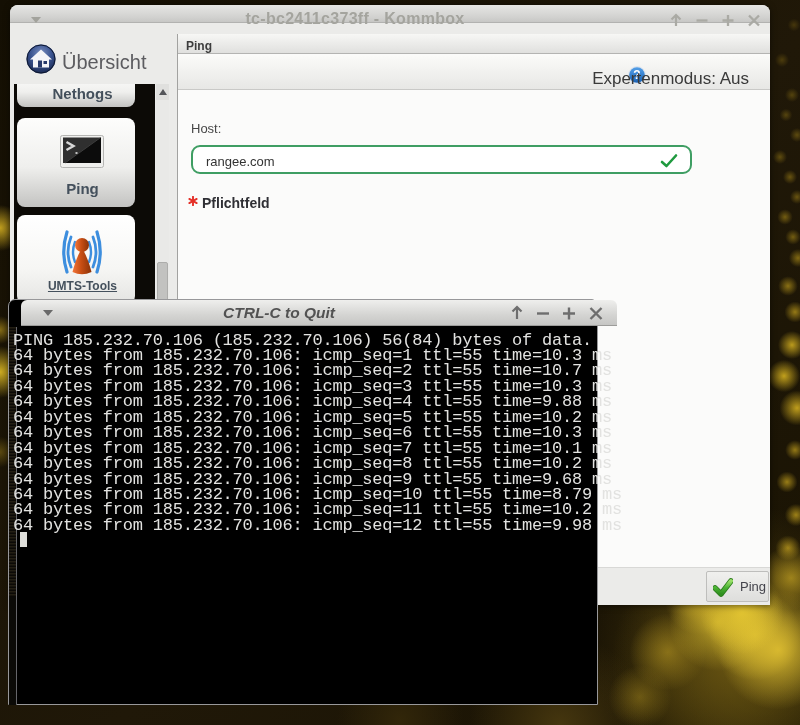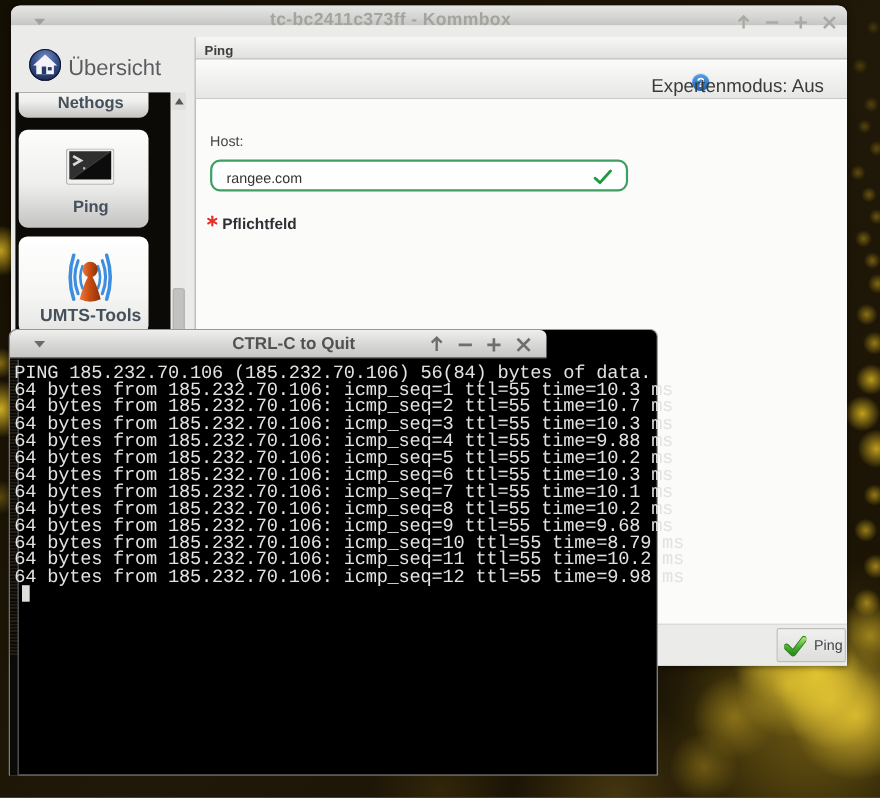--- a/index.html
+++ b/index.html
@@ -59,44 +59,44 @@
 #home { position:absolute; left:16px; top:10px; width:30px; height:30px; }
 #hometext { position:absolute; left:52px; top:17px; font-size:20px; color:#5c5c60; }
 #blacklist { position:absolute; left:4px; top:50px; width:141px; height:521px; background:#0c0a06; overflow:hidden; }
 .lbtn { position:absolute; left:3px; width:118px; background:linear-gradient(#fdfdfc, #efefed 55%, #c3c3c1); border-radius:8px; }
 .lbtn .cap { position:absolute; left:0; width:131px; text-align:center; font-weight:bold; font-size:15px; color:#44505c; }
 #btn-nethogs { top:-10px; height:33px; }
 #btn-nethogs .cap { top:11px; }
 #btn-ping { top:34px; height:89px; }
 #btn-ping .cap { top:62px; }
 #btn-umts { top:131px; height:89px; background:linear-gradient(#ffffff, #f6f6f4 60%, #e4e4e2); }
-#btn-umts .cap { top:64px; font-size:16px; }
+#btn-umts .cap { top:64px; font-size:12px;text-decoration:underline; }
 #sscroll { position:absolute; left:146px; top:50px; width:13px; height:521px; background:#e9e9e7; }
 #sscroll .up { position:absolute; left:0; top:0; width:13px; height:16px; background:#e0e0de; }
 #sscroll .up:after { content:""; position:absolute; left:3px; top:5px; border-left:4px solid transparent; border-right:4px solid transparent; border-bottom:6px solid #55565a; }
 #sscroll .thumb { position:absolute; left:1px; top:178px; width:11px; height:40px; background:#c2c2c0; border:1px solid #adadab; border-radius:2px; }
 
 #mainpanel { position:absolute; left:168px; top:29px; width:592px; height:571px; background:#fbfbfa; }
 #tabbar { position:absolute; left:0; top:0; width:592px; height:20px; background:linear-gradient(#f7f7f5,#e0e0de); border-bottom:1px solid #b4b4b2; }
 #tabbar span { position:absolute; left:8px; top:4.5px; font-size:12px; font-weight:bold; color:#3d3d3d; }
 #toolbar { position:absolute; left:0; top:21px; width:592px; height:35px; background:linear-gradient(#fbfbf9,#e7e7e5); border-bottom:1px solid #c9c9c7; }
 #helpico { position:absolute; left:450px; top:11px; width:18px; height:18px; }
 #toolbar .etext { position:absolute; right:21px; top:14px; font-size:17px; color:#3a3a3a; }
 #hostlabel { position:absolute; left:13px; top:87px; font-size:13px; color:#474747; }
-#hostinput { position:absolute; left:13px; top:111px; width:380px; height:29px; background:#fff; border:2px solid #3f9e63; border-radius:9px; }
+#hostinput { position:absolute; left:13px; top:111px; width:501px; height:29px; background:#fff; border:2px solid #3f9e63; border-radius:9px; }
 #hostinput .val { position:absolute; left:13px; top:7px; font-size:13px; color:#333; }
 #hostinput svg { position:absolute; right:12px; top:6px; }
 #pflicht { position:absolute; left:10px; top:161px; font-size:14px; font-weight:bold; color:#2f2f34; }
 #mfooter { position:absolute; left:0; top:533px; width:592px; height:38px; background:#ebebe9; border-top:1px solid #d8d8d6; }
 #pingbtn { position:absolute; right:1px; top:3px; width:63px; height:31px; background:linear-gradient(#f0f0ee,#dededc); border:1px solid #bebebc; border-radius:2px; }
 #pingbtn span { position:absolute; left:33px; top:7px; font-size:13px; color:#44444c; }
 #pingbtn svg { position:absolute; left:6px; top:6px; }
 
 #term { position:absolute; left:8px; top:299px; width:590px; height:406px; background:#000; border:1px solid #98989a; border-radius:7px 7px 0 0; }
-#ttitle { position:absolute; left:0; top:0; width:488px; height:26px; background:linear-gradient(#efefed,#d4d4d2 60%,#c6c6c4); border-radius:6px 6px 0 0; border-bottom:1px solid #9c9c9a; }
+#ttitle { position:absolute; left:12px; top:0; width:596px; height:26px; background:linear-gradient(#efefed,#d4d4d2 60%,#c6c6c4); border-radius:6px 6px 0 0; border-bottom:1px solid #9c9c9a;font-style:italic; }
 #ttitle .ttext { position:absolute; left:0; top:4px; width:516px; text-align:center; font-size:15.5px; font-weight:bold; color:#525252; }
 #ttitle .tria { left:22px; top:10px; border-top-color:#6a6a6a; }
 .twbtn { position:absolute; top:3px; width:20px; height:20px; }
 #tscrollbar { position:absolute; left:0; top:27px; width:8px; height:378px; background-color:#0b0a07; background-size:8px 270px; background-repeat:no-repeat;
   background-image:repeating-linear-gradient(180deg, #231e13 0px, #231e13 1px, #0b0906 2px, #0b0906 3px); border-right:1px solid #66666a; }
 #tbody { position:absolute; left:4px; top:32.5px; width:585px; height:373px; font-family:"Liberation Mono", monospace; font-size:17px; line-height:15.45px; color:#e2e2e0; white-space:pre; letter-spacing:-0.22px; }
 #cursor { position:absolute; left:10.5px; top:232px; width:7px; height:15px; background:#dededa; }
 svg { display:block; }
 </style>
 </head>

